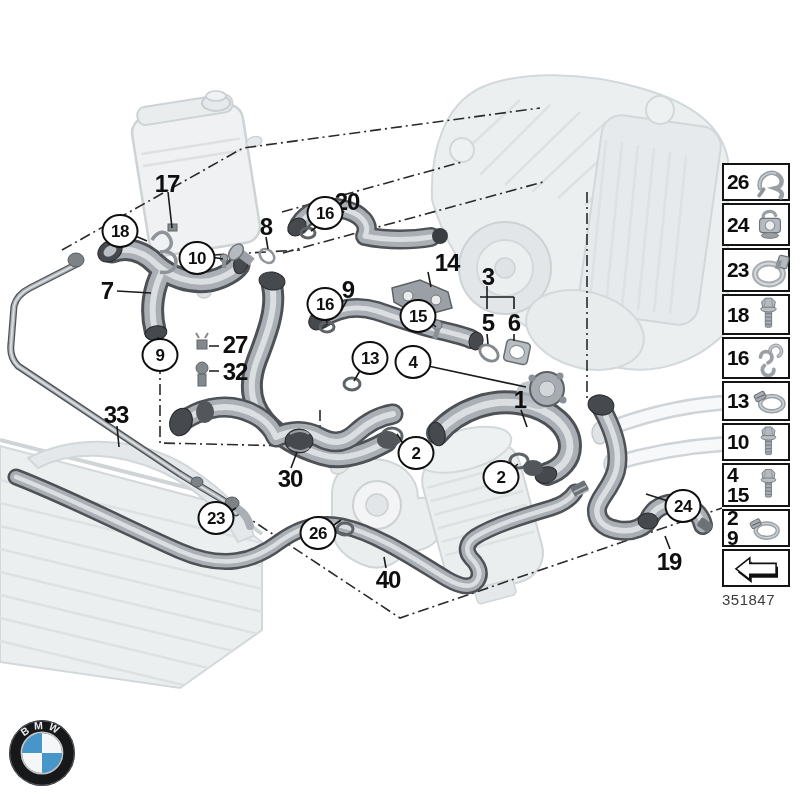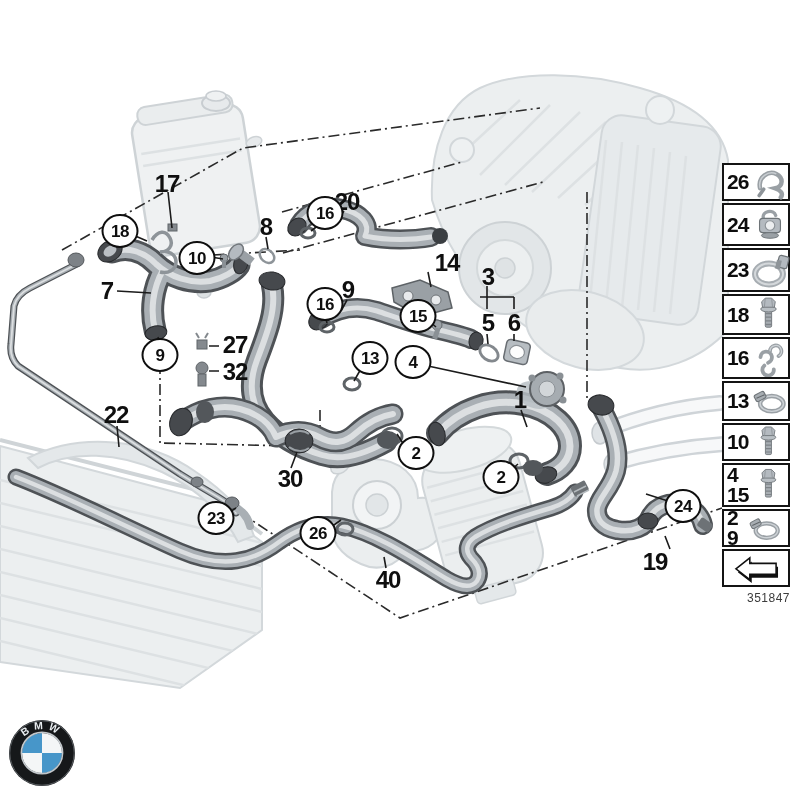--- a/index.html
+++ b/index.html
@@ -29,21 +29,21 @@
            font-size:17px;letter-spacing:-0.5px;}
 
   
   .sidebar{position:absolute;left:722px;top:163px;width:68px;}
   .legend-box{box-sizing:border-box;width:68px;border:2px solid #141414;background:#fff;
            margin-bottom:2px;display:flex;align-items:center;justify-content:space-between;
            padding:1px 1px 1px 3px;}
   .nums{display:flex;flex-direction:column;justify-content:center;font-weight:bold;
            font-size:21px;line-height:20px;letter-spacing:-1px;color:#0d0d0d;}
   .legend-icon{flex:0 0 auto;}
-  .diagram-number{width:68px;text-align:right;font-size:12px;color:#3c3c3c;margin-top:4px;
+  .diagram-number{width:68px;text-align:left;font-size:15px;color:#3c3c3c;margin-top:4px;
            letter-spacing:0.5px;}
 
   
   .footer-part{position:absolute;top:736px;right:12px;font-size:45px;letter-spacing:-1.5px;
            color:#0c0c0c;white-space:nowrap;}
   .roundel{position:absolute;left:6px;top:717px;}
 </style>
 </head>
 <body>
 
@@ -303,30 +303,30 @@
       <div class="callout" style="left: 447px; top: 263px;">14</div>
       <div class="callout" style="left: 488px; top: 277px;">3</div>
       <div class="callout" style="left: 488px; top: 323px;">5</div>
       <div class="callout" style="left: 514px; top: 323px;">6</div>
       <div class="callout circled" style="left: 418px; top: 316px;">15</div>
       <div class="callout circled" style="left: 370px; top: 358px;">13</div>
       <div class="callout circled" style="left: 413px; top: 362px;">4</div>
       <div class="callout circled" style="left: 160px; top: 355px;">9</div>
       <div class="callout" style="left: 235px; top: 345px;">27</div>
       <div class="callout" style="left: 235px; top: 372px;">32</div>
-      <div class="callout" style="left: 116px; top: 415px;">22</div>
+      <div class="callout" style="left: 116px; top: 415px;">33</div>
       <div class="callout" style="left: 290px; top: 479px;">30</div>
       <div class="callout circled" style="left: 216px; top: 518px;">23</div>
       <div class="callout circled" style="left: 318px; top: 533px;">26</div>
       <div class="callout" style="left: 520px; top: 400px;">1</div>
       <div class="callout circled" style="left: 416px; top: 453px;">2</div>
       <div class="callout circled" style="left: 501px; top: 477px;">2</div>
       <div class="callout" style="left: 388px; top: 580px;">40</div>
       <div class="callout circled" style="left: 683px; top: 506px;">24</div>
-      <div class="callout" style="left: 655px; top: 562px;">19</div>
+      <div class="callout" style="left: 669px; top: 562px;">19</div>
     </div>
 
   <aside class="sidebar">
     <div class="legend-box" style="height:38px">
       <div class="nums">
           <span>26</span>
         </div>
       <svg class="legend-icon" width="44" height="36" viewBox="0 0 44 40">
           <use href="#sym-springclip"></use>
         </svg>

